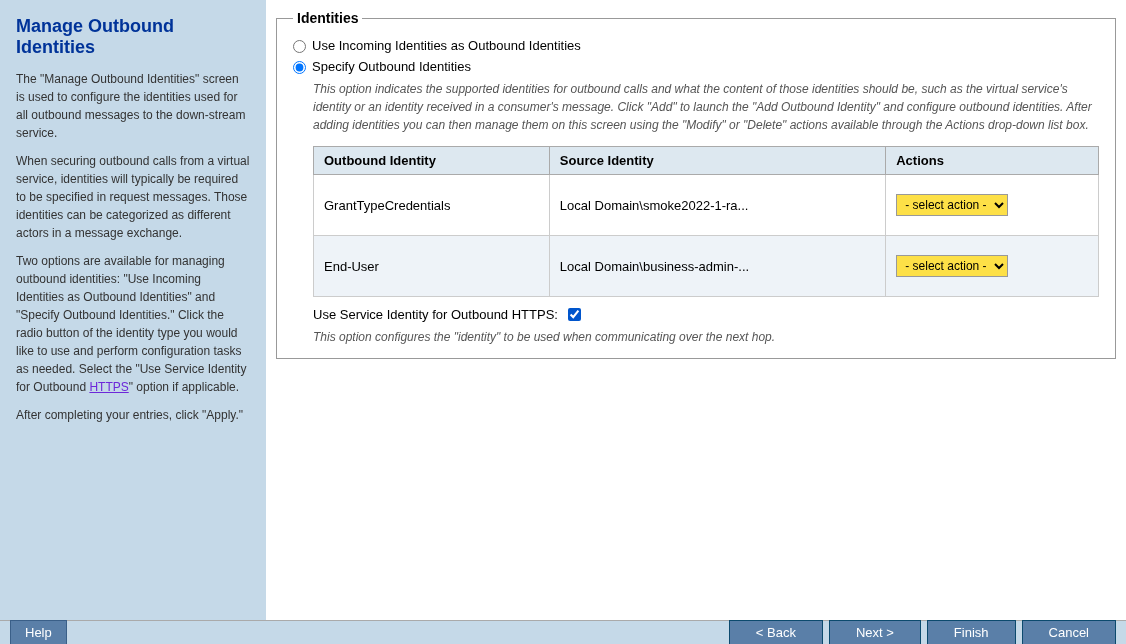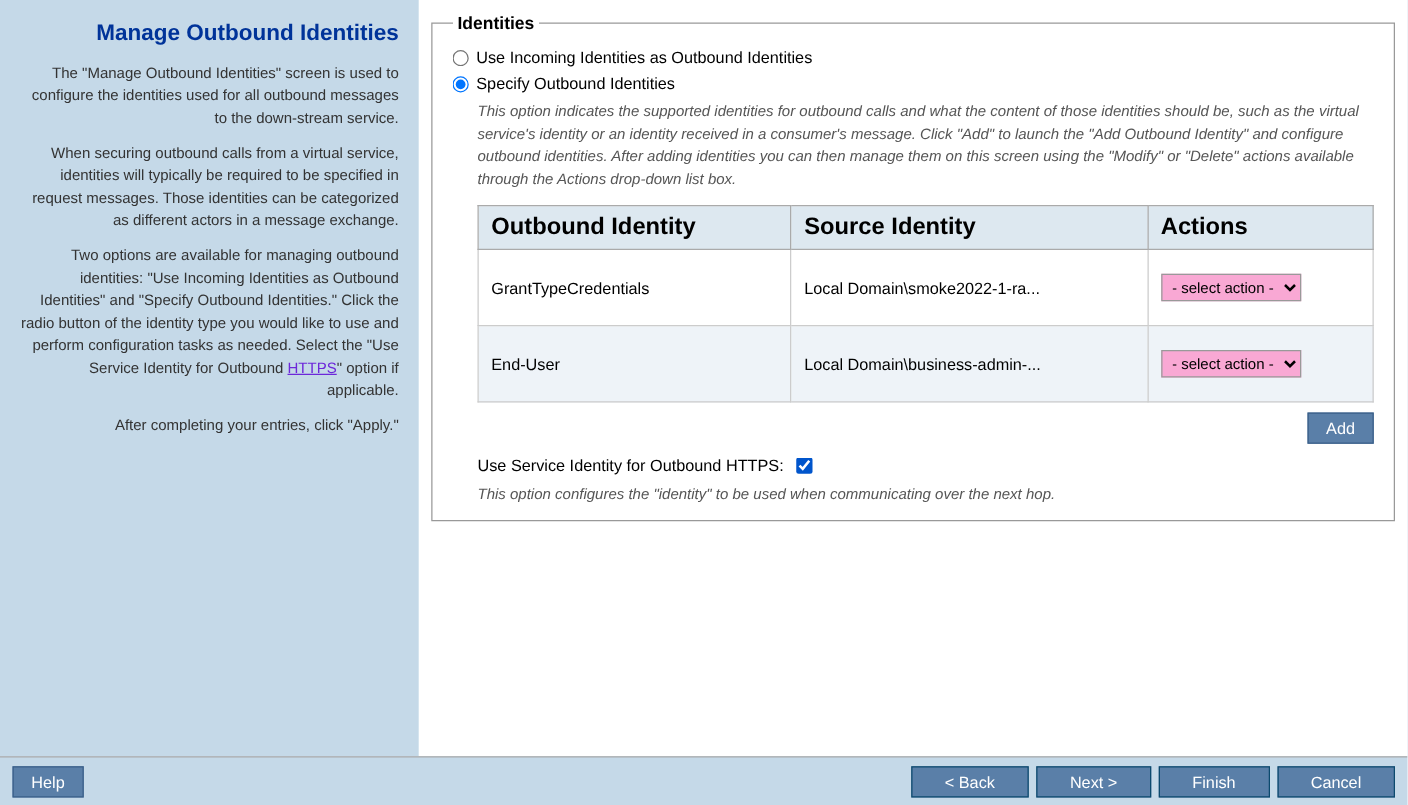--- a/index.html
+++ b/index.html
@@ -5,26 +5,25 @@
     * { box-sizing: border-box; margin: 0; padding: 0; }
     body { font-family: Arial, sans-serif; font-size: 13px; background: #d6e4f0; height: 644px; display: flex; flex-direction: column; }
 
     .main-content {
       display: flex;
       flex: 1;
       overflow: hidden;
     }
 
     .left-panel {
-      width: 335px;
+      width: 266px;
       background: #c5d9e8;
       padding: 16px;
       overflow-y: auto;
       flex-shrink: 0;
-      text-align: right;
     }
 
     .left-panel h2 {
       color: #003399;
       font-size: 18px;
       font-weight: bold;
       margin-bottom: 12px;
     }
 
     .left-panel p {
@@ -78,40 +77,40 @@
       margin-bottom: 8px;
       margin-left: 20px;
       width: calc(100% - 20px);
     }
 
     .identity-table th {
       background: #dde8f0;
       border: 1px solid #aaa;
       padding: 6px 10px;
       text-align: left;
-      font-size: 19px;
+      font-size: 13px;
       font-weight: bold;
     }
 
     .identity-table td {
       border: 1px solid #ccc;
       padding: 19px 10px;
       font-size: 13px;
       background: #fff;
     }
 
     .identity-table tr:nth-child(even) td {
       background: #eef3f8;
     }
 
     .action-select {
       font-size: 12px;
       padding: 2px 4px;
       border: 1px solid #999;
-      background: #f9a8d4;
+      background: #fde047;
     }
 
     .add-btn-row {
       display: flex;
       justify-content: flex-end;
       margin-right: 0;
       margin-bottom: 8px;
     }
 
     .add-btn {
@@ -143,21 +142,21 @@
 
     .https-desc {
       font-style: italic;
       color: #555;
       font-size: 12px;
       margin-left: 20px;
       line-height: 1.5;
     }
 
     .footer {
-      height: 39px;
+      height: 24px;
       background: #c5d9e8;
       border-top: 1px solid #aaa;
       display: flex;
       align-items: center;
       justify-content: space-between;
       padding: 0 10px;
       flex-shrink: 0;
     }
 
     .footer-left .help-btn {
@@ -238,23 +237,20 @@
               <td><select class="action-select"><option value="- select action -">- select action -</option><option value="Modify">Modify</option><option value="Delete">Delete</option></select></td>
             </tr>
             <tr>
               <td>End-User</td>
               <td>Local Domain\business-admin-...</td>
               <td><select class="action-select"><option value="- select action -">- select action -</option><option value="Modify">Modify</option><option value="Delete">Delete</option></select></td>
             </tr>
           </tbody>
       </table>
 
-      <div class="add-btn-row">
-        <button class="add-btn">Add</button>
-      </div>
 
       <div class="checkbox-row">
         <label>Use Service Identity for Outbound HTTPS:</label>
         <input type="checkbox" checked="" style="">
       </div>
       <p class="https-desc">This option configures the "identity" to be used when communicating over the next hop.</p>
 
     </fieldset>
   </div>
 </div>

